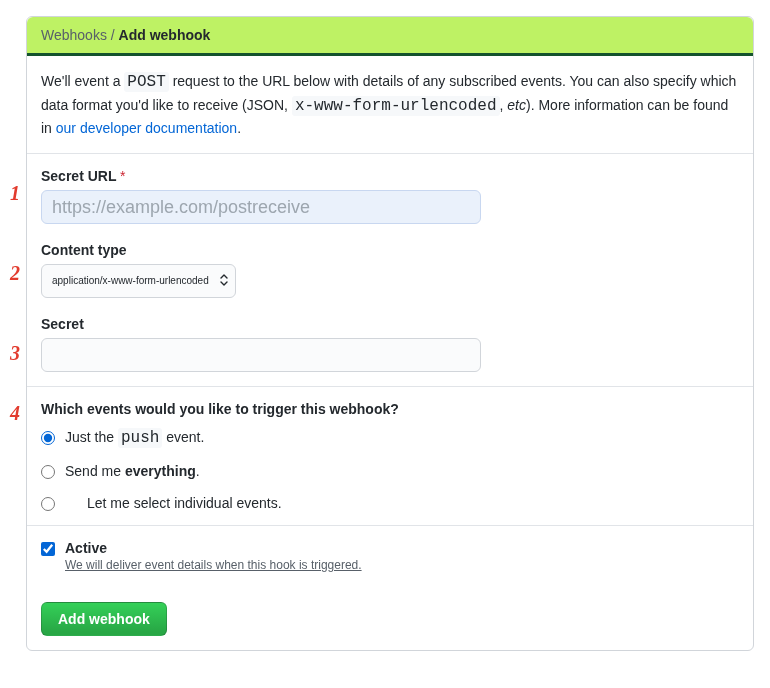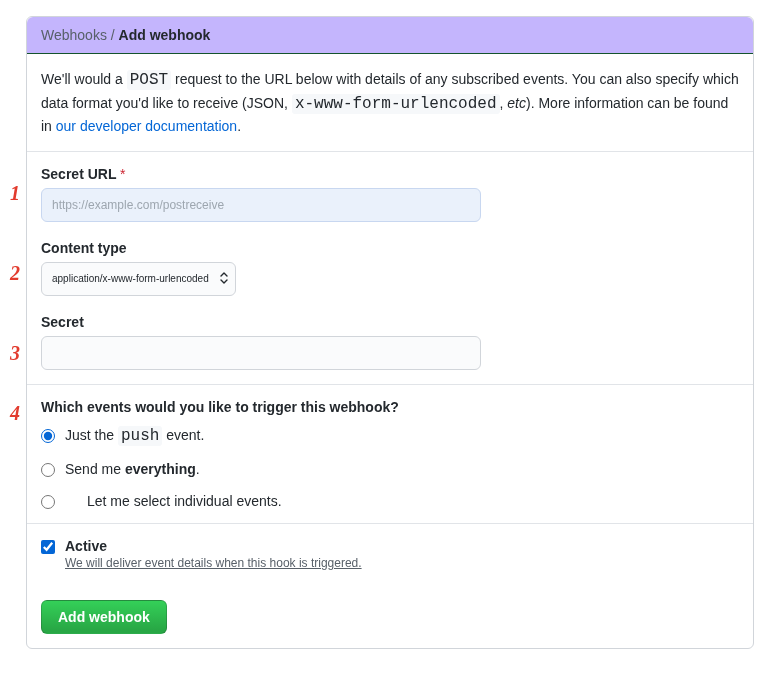--- a/index.html
+++ b/index.html
@@ -11,22 +11,22 @@
       padding: 16px;
       width: 770px;
     }
     .wrapper { position: relative; }
     .panel {
       border: 1px solid #d1d5da;
       border-radius: 6px;
       margin-left: 10px;
     }
     .panel-header {
-      background: #c4b5fd;
-      border-bottom: 1px solid #14532d;
+      background: #bef264;
+      border-bottom: 3px solid #14532d;
       padding: 10px 14px;
       border-top-left-radius: 6px;
       border-top-right-radius: 6px;
       font-size: 14px;
       color: #586069;
     }
     .panel-header .bold { color: #24292e; font-weight: 600; }
     .intro {
       padding: 14px;
       border-bottom: 1px solid #e1e4e8;
@@ -52,21 +52,21 @@
       font-weight: 600;
       color: #24292e;
       margin-bottom: 6px;
       font-size: 14px;
     }
     .required { color: #cb2431; font-weight: 400; }
     .text-input {
       width: 440px;
       max-width: 100%;
       padding: 6px 10px;
-      font-size: 12px;
+      font-size: 18px;
       border: 1px solid #d1d5da;
       border-radius: 6px;
       line-height: 20px;
       background: #fafbfc;
       color: #24292e;
     }
     .text-input.highlight {
       background: #eaf1fb;
       border-color: #c8d7f0;
     }
@@ -160,21 +160,21 @@
 
   <div class="panel">
 
     <div class="panel-header">
       <span>Webhooks</span>
       <span>/</span>
       <span class="bold">Add webhook</span>
     </div>
 
     <div class="intro">
-      <span>We'll would a </span><code>POST</code><span> request to the URL below with details of any subscribed events. You can also specify which data format you'd like to receive (JSON, </span><code>x-www-form-urlencoded</code><span>, </span><em>etc</em><span>). More information can be found in </span><a href="#" class="link">our developer documentation</a><span>.</span>
+      <span>We'll event a </span><code>POST</code><span> request to the URL below with details of any subscribed events. You can also specify which data format you'd like to receive (JSON, </span><code>x-www-form-urlencoded</code><span>, </span><em>etc</em><span>). More information can be found in </span><a href="#" class="link">our developer documentation</a><span>.</span>
     </div>
 
     <div class="body-section border-b">
 
       <div class="form-group">
         <label class="label">
           <span>Secret URL</span>
           <span class="required">*</span>
         </label>
         <input type="text" class="text-input highlight" placeholder="https://example.com/postreceive" style="">

